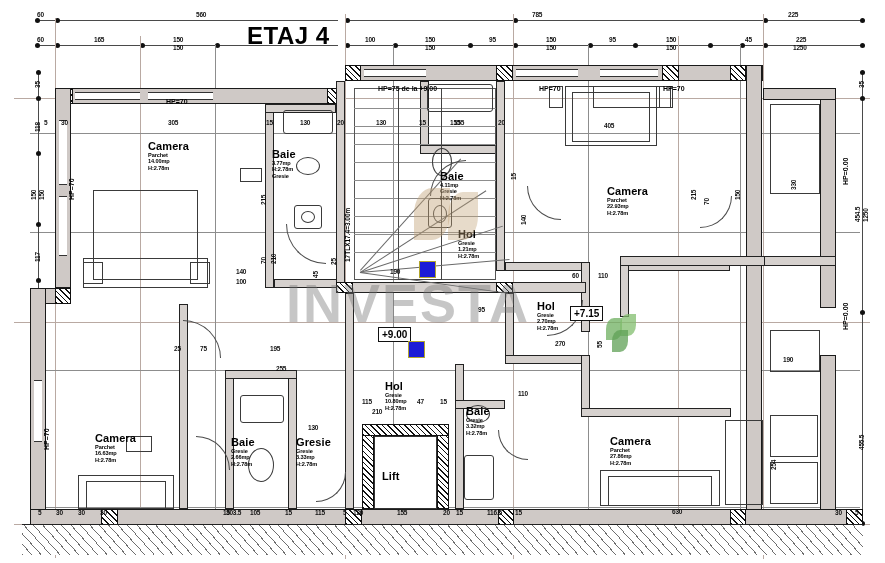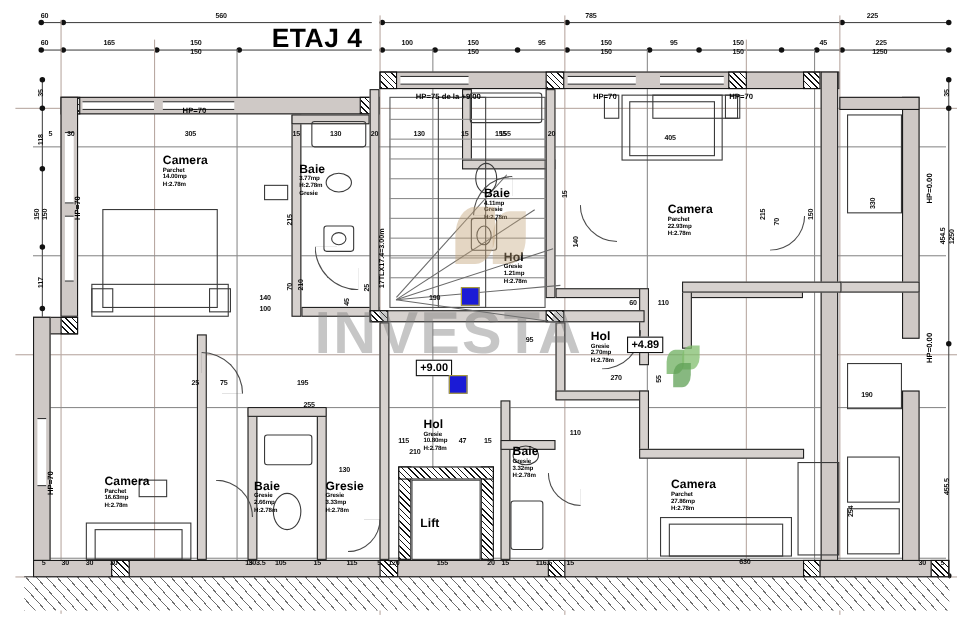--- a/index.html
+++ b/index.html
@@ -336,21 +336,21 @@
   <div class="hp" style="left:663px;top:85px;">HP=70</div>
   <div class="hp" style="left:378px;top:85px;">HP=75 de la +9.00</div>
   <div class="hp v" style="left:68px;top:200px;">HP=70</div>
   <div class="hp v" style="left:43px;top:450px;">HP=70</div>
 
   <div>
     <div class="elev" style="left:378px;top:327px;">+9.00</div>
     <div class="bluesq" style="left:408px;top:341px;width:17px;height:17px;"></div>
   </div>
   <div>
-    <div class="elev" style="left:570px;top:306px;">+4.89</div>
+    <div class="elev" style="left:570px;top:306px;">+7.15</div>
   </div>
   <div class="bluesq" style="left:419px;top:261px;width:17px;height:17px;"></div>
 
   <div class="room" style="left:148px;top:140px;width:86px;">
     <div class="rname">Camera</div>
     <div class="rsub">Parchet</div>
     <div class="rsub">14.00mp</div>
     <div class="rsub">H:2.78m</div>
   </div>
 

